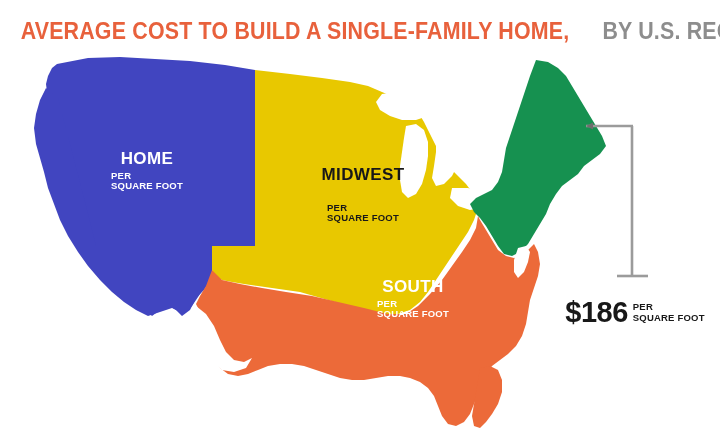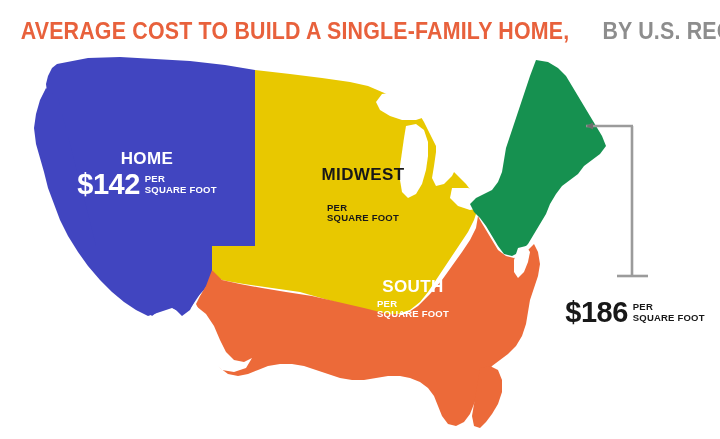--- a/index.html
+++ b/index.html
@@ -194,21 +194,20 @@
       <line x1="586" y1="78" x2="633" y2="78" stroke="#9b9b9b" stroke-width="2.6"></line>
       <line x1="632" y1="78" x2="632" y2="228" stroke="#9b9b9b" stroke-width="2.6"></line>
       <line x1="617" y1="228" x2="648" y2="228" stroke="#9b9b9b" stroke-width="2.6"></line>
       <polygon points="586,78 593,74.5 593,81.5" fill="#6e6e6e"></polygon>
     </g>
   </svg>
 
   <div class="region-label light" id="label-west">
     <span class="region-name">HOME</span>
     <div class="price-row">
-      <span class="price">$142</span>
       <span class="unit">
         <span>PER</span>
         <span>SQUARE FOOT</span>
       </span>
     </div>
   </div>
 
   <div class="region-label dark" id="label-midwest">
     <span class="region-name">MIDWEST</span>
     <div class="price-row">

